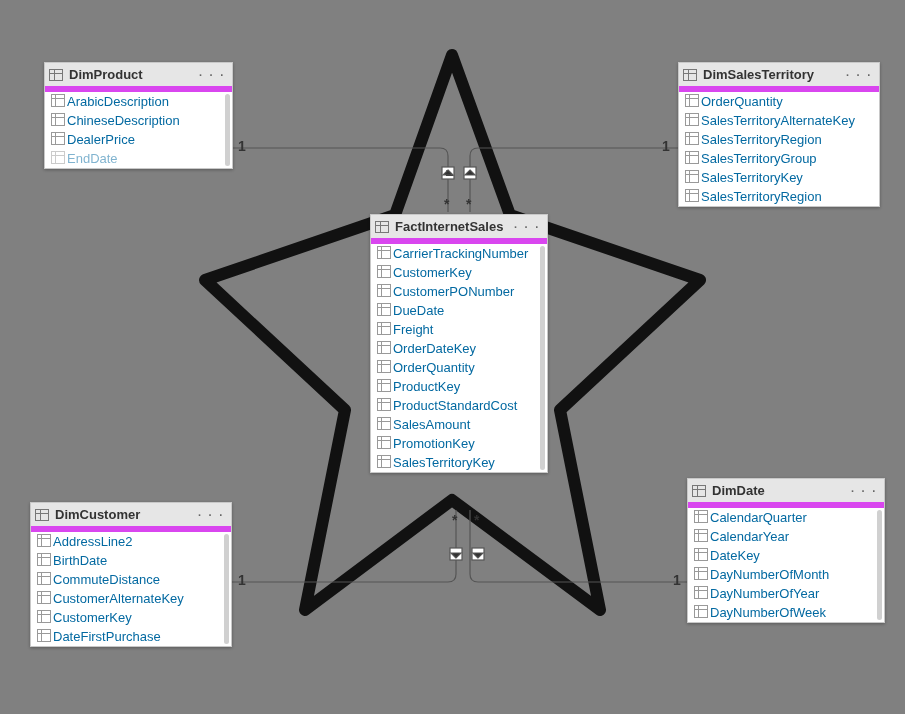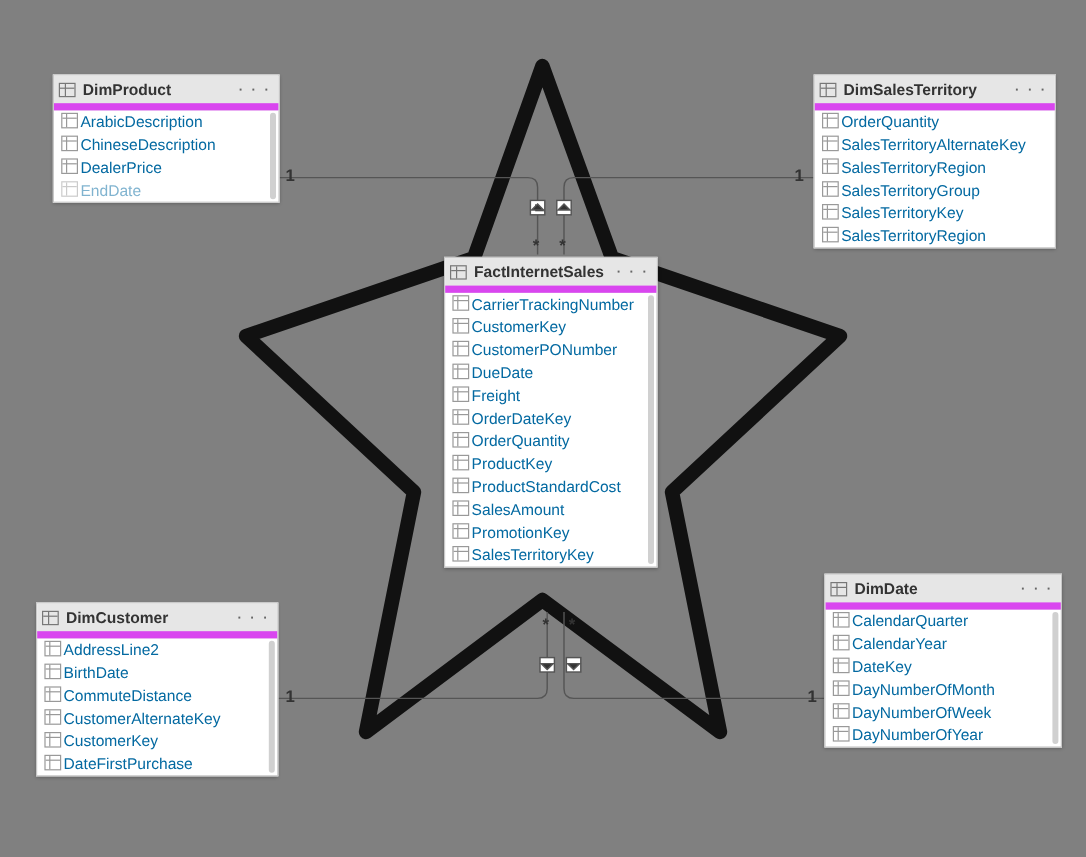--- a/index.html
+++ b/index.html
@@ -245,22 +245,22 @@
       <div class="row">
           <span class="ico-col"></span>
           <span>DateKey</span>
         </div>
       <div class="row">
           <span class="ico-col"></span>
           <span>DayNumberOfMonth</span>
         </div>
       <div class="row">
           <span class="ico-col"></span>
+          <span>DayNumberOfYear</span>
+        </div>
+      <div class="row">
+          <span class="ico-col"></span>
           <span>DayNumberOfWeek</span>
         </div>
-      <div class="row">
-          <span class="ico-col"></span>
-          <span>DayNumberOfYear</span>
-        </div>
     </div>
   </div>
 
 </div>
 
 </body></html>

